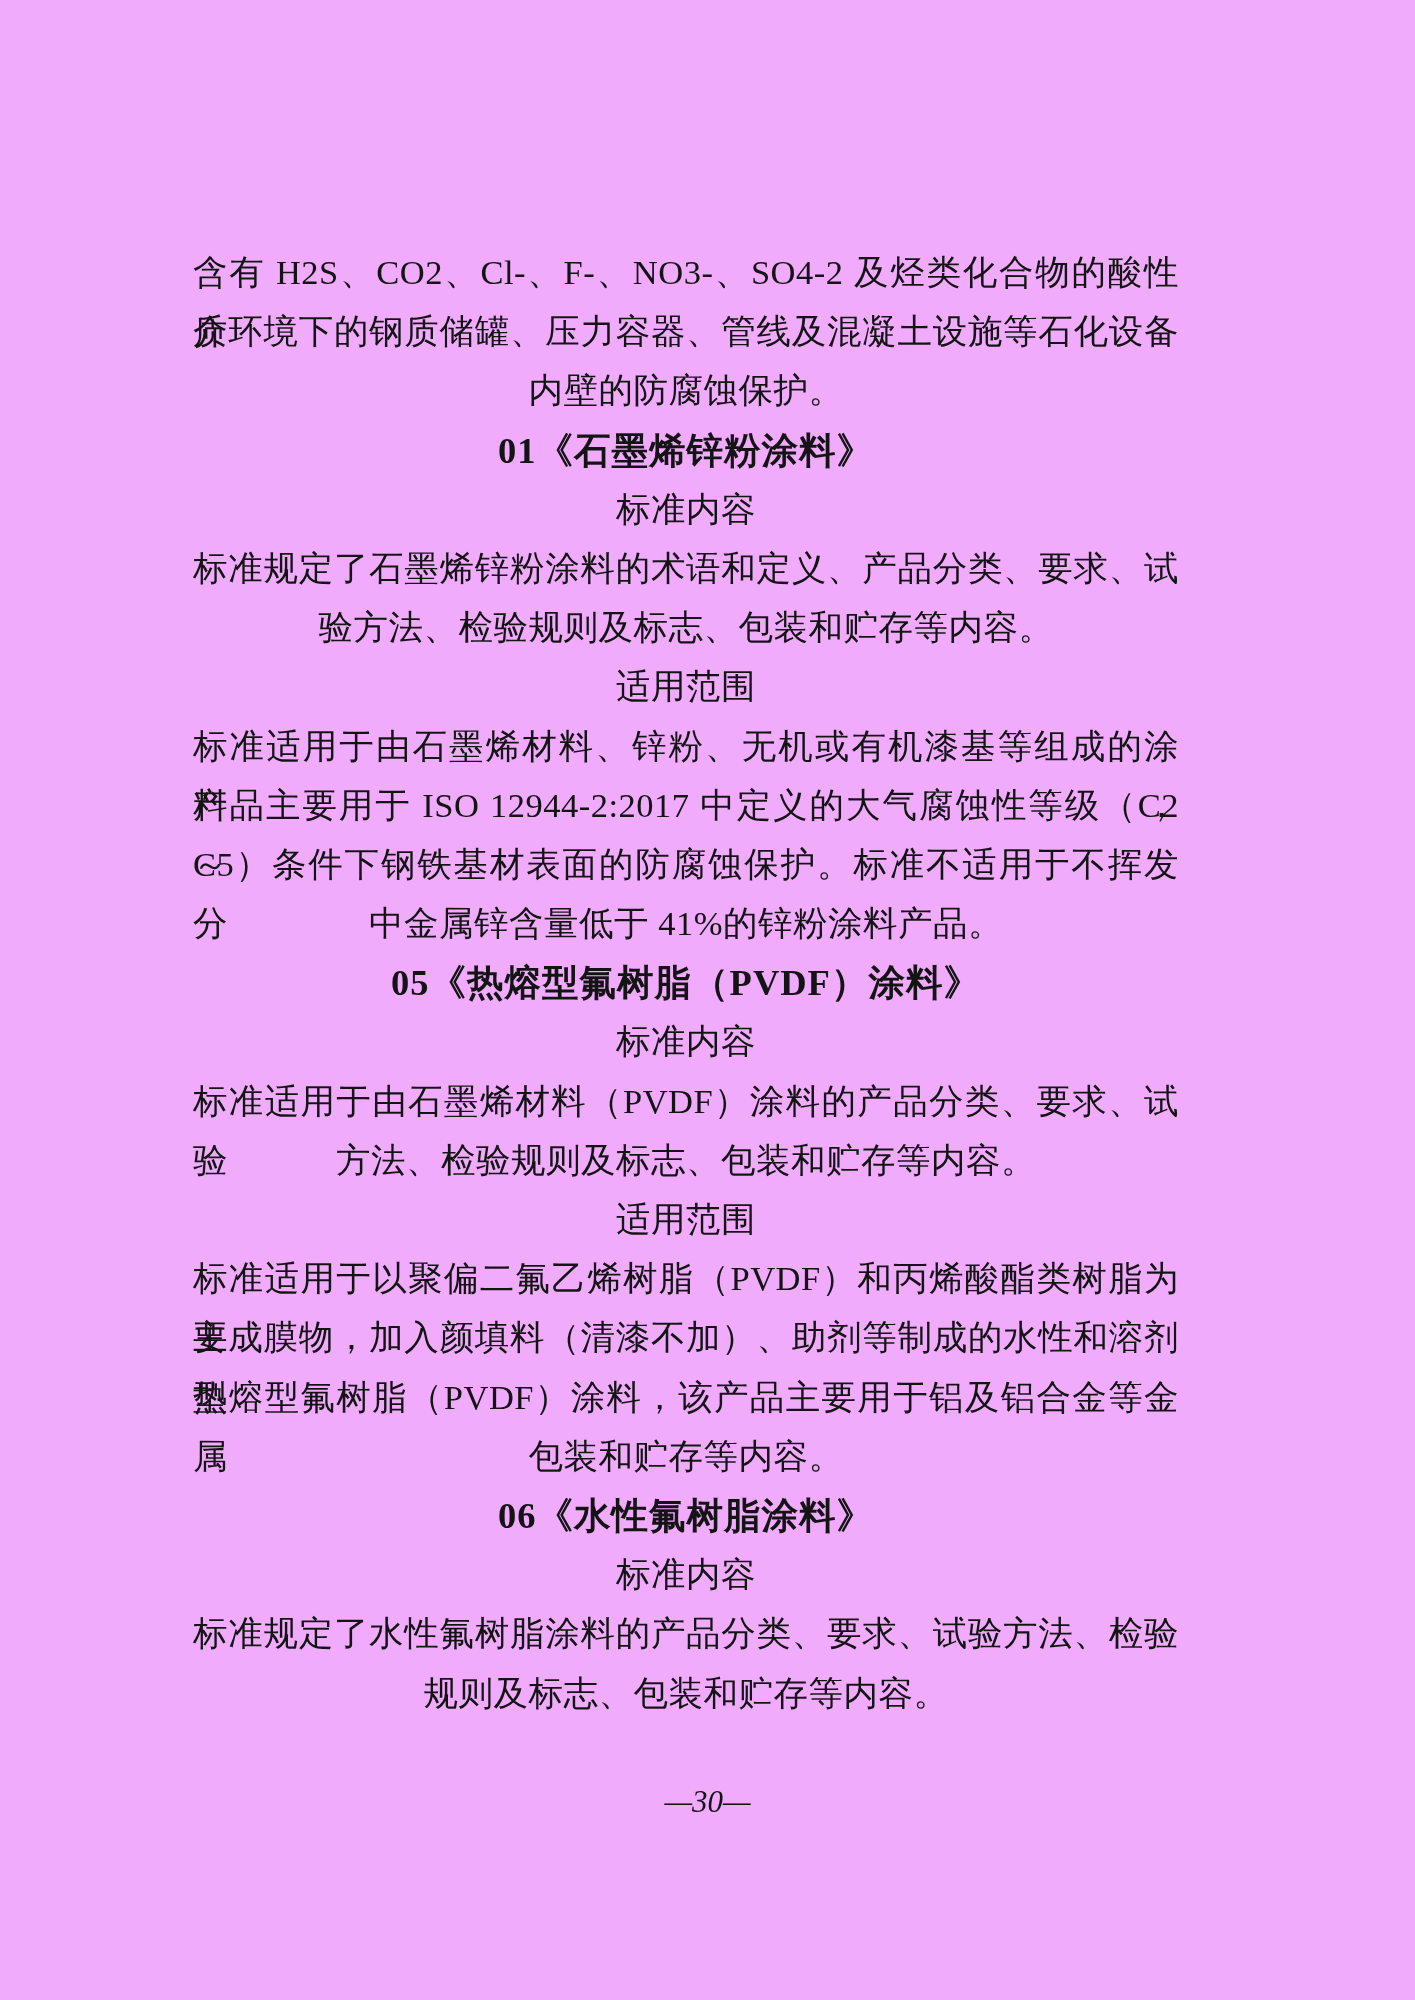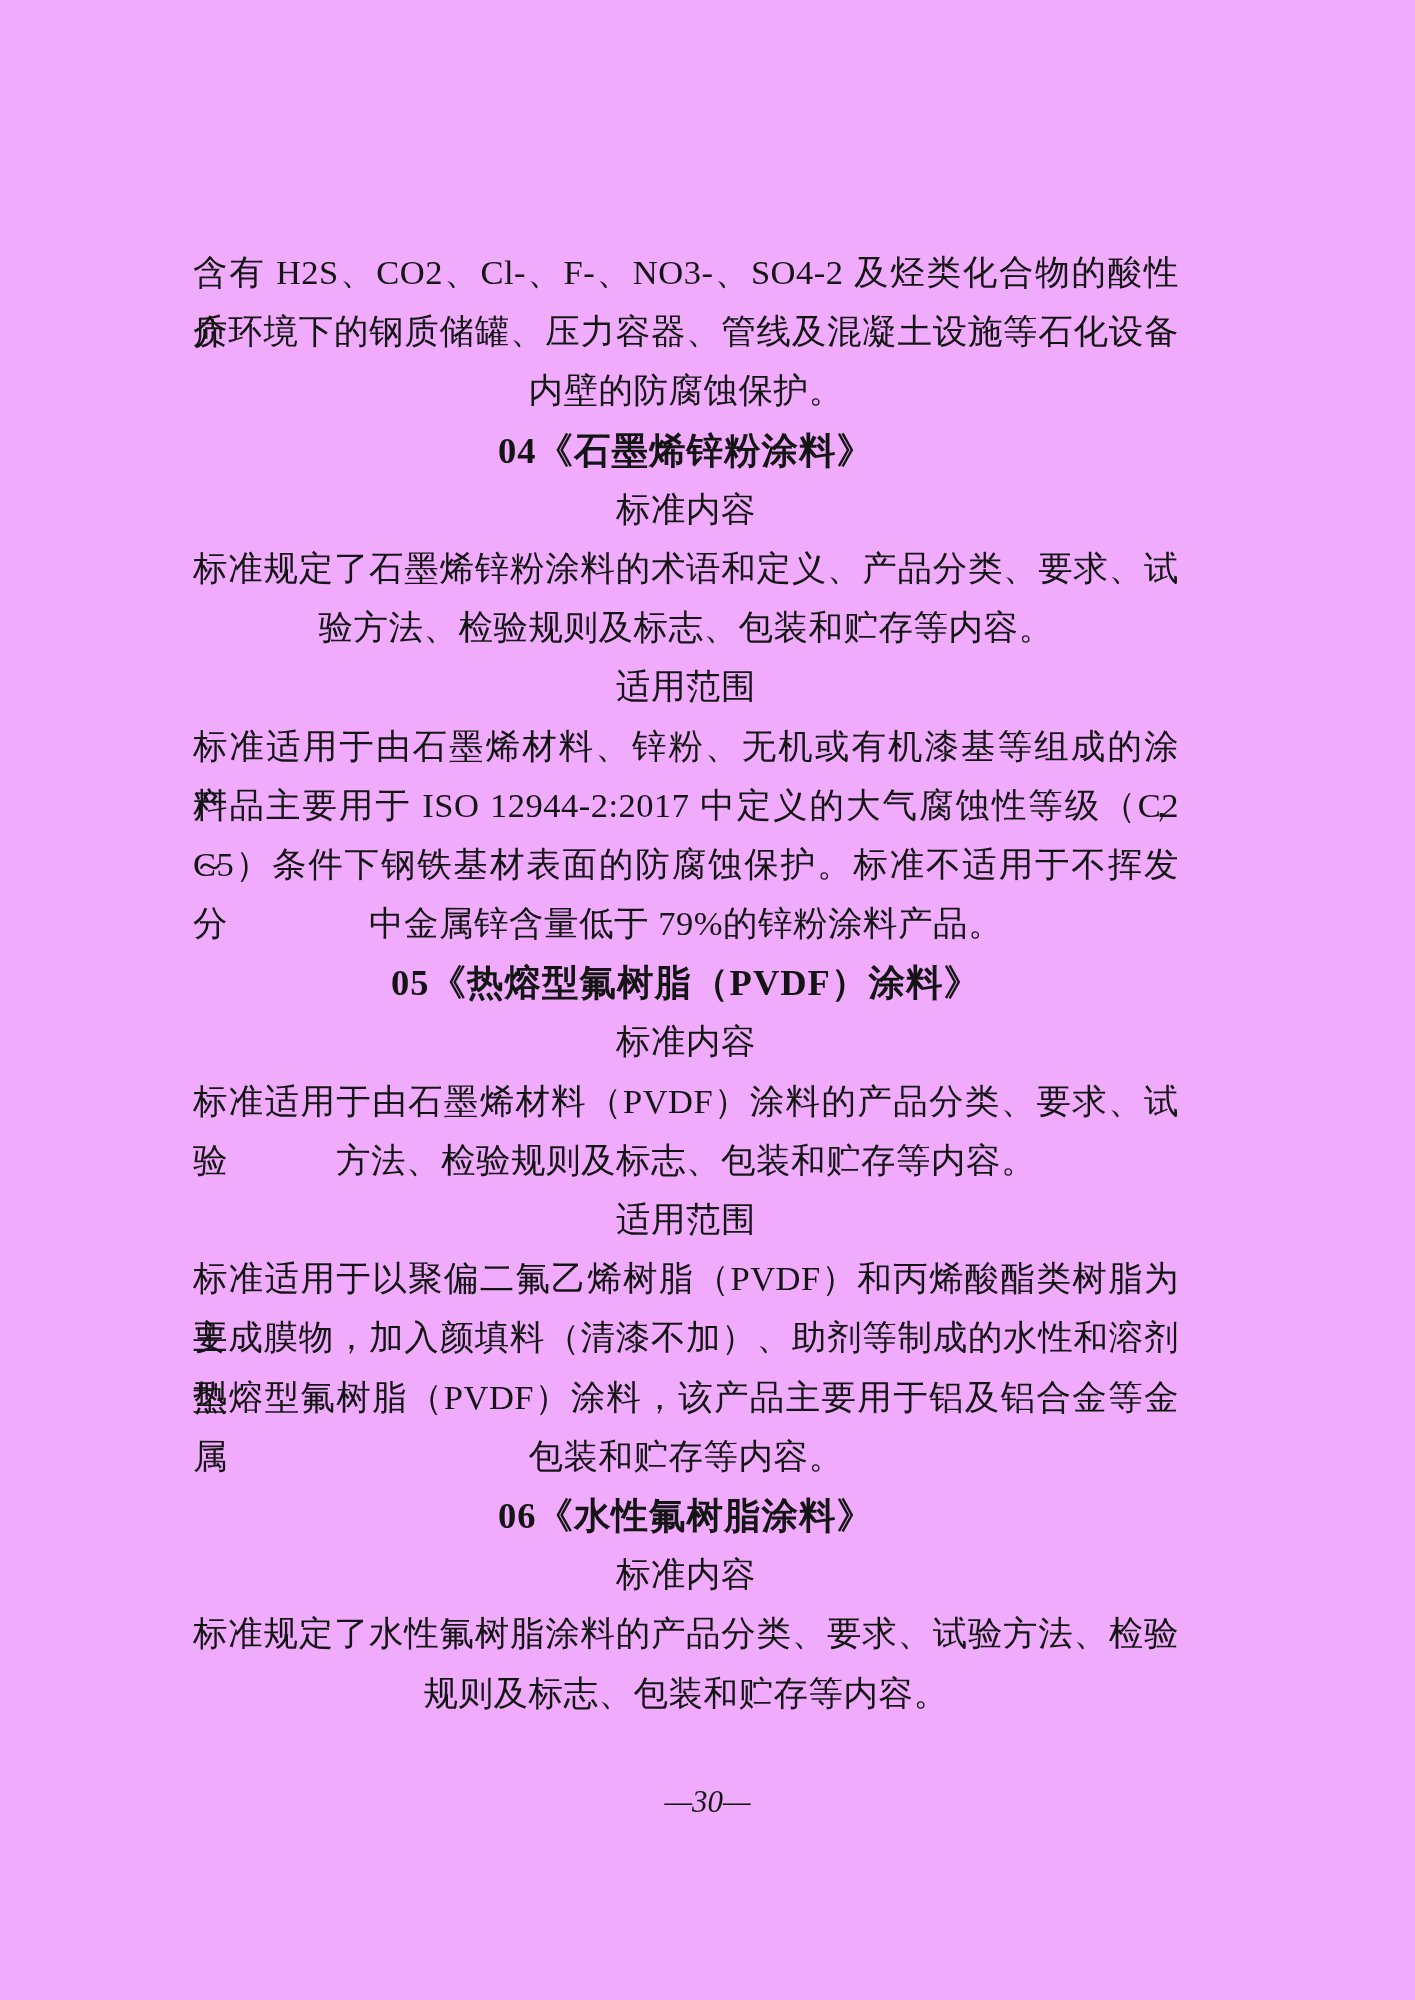--- a/index.html
+++ b/index.html
@@ -56,29 +56,29 @@
   }
 </style>
 </head>
 <body>
 
 <div class="page">
   <div class="text-column">
     <div class="line j">含有 H2S、CO2、Cl-、F-、NO3-、SO4-2 及烃类化合物的酸性介</div>
     <div class="line j">质环境下的钢质储罐、压力容器、管线及混凝土设施等石化设备</div>
     <div class="line">内壁的防腐蚀保护。</div>
-    <div class="line h">04《石墨烯锌粉涂料》</div>
+    <div class="line h">01《石墨烯锌粉涂料》</div>
     <div class="line">标准内容</div>
     <div class="line j">标准规定了石墨烯锌粉涂料的术语和定义、产品分类、要求、试</div>
     <div class="line">验方法、检验规则及标志、包装和贮存等内容。</div>
     <div class="line">适用范围</div>
     <div class="line j">标准适用于由石墨烯材料、锌粉、无机或有机漆基等组成的涂料，</div>
     <div class="line j">产品主要用于 ISO 12944-2:2017 中定义的大气腐蚀性等级（C2～</div>
     <div class="line j">C5）条件下钢铁基材表面的防腐蚀保护。标准不适用于不挥发分</div>
-    <div class="line">中金属锌含量低于 79%的锌粉涂料产品。</div>
+    <div class="line">中金属锌含量低于 41%的锌粉涂料产品。</div>
     <div class="line h">05《热熔型氟树脂（PVDF）涂料》</div>
     <div class="line">标准内容</div>
     <div class="line j">标准适用于由石墨烯材料（PVDF）涂料的产品分类、要求、试验</div>
     <div class="line">方法、检验规则及标志、包装和贮存等内容。</div>
     <div class="line">适用范围</div>
     <div class="line j">标准适用于以聚偏二氟乙烯树脂（PVDF）和丙烯酸酯类树脂为主</div>
     <div class="line j">要成膜物，加入颜填料（清漆不加）、助剂等制成的水性和溶剂型</div>
     <div class="line j">热熔型氟树脂（PVDF）涂料，该产品主要用于铝及铝合金等金属</div>
     <div class="line">包装和贮存等内容。</div>
     <div class="line h">06《水性氟树脂涂料》</div>

